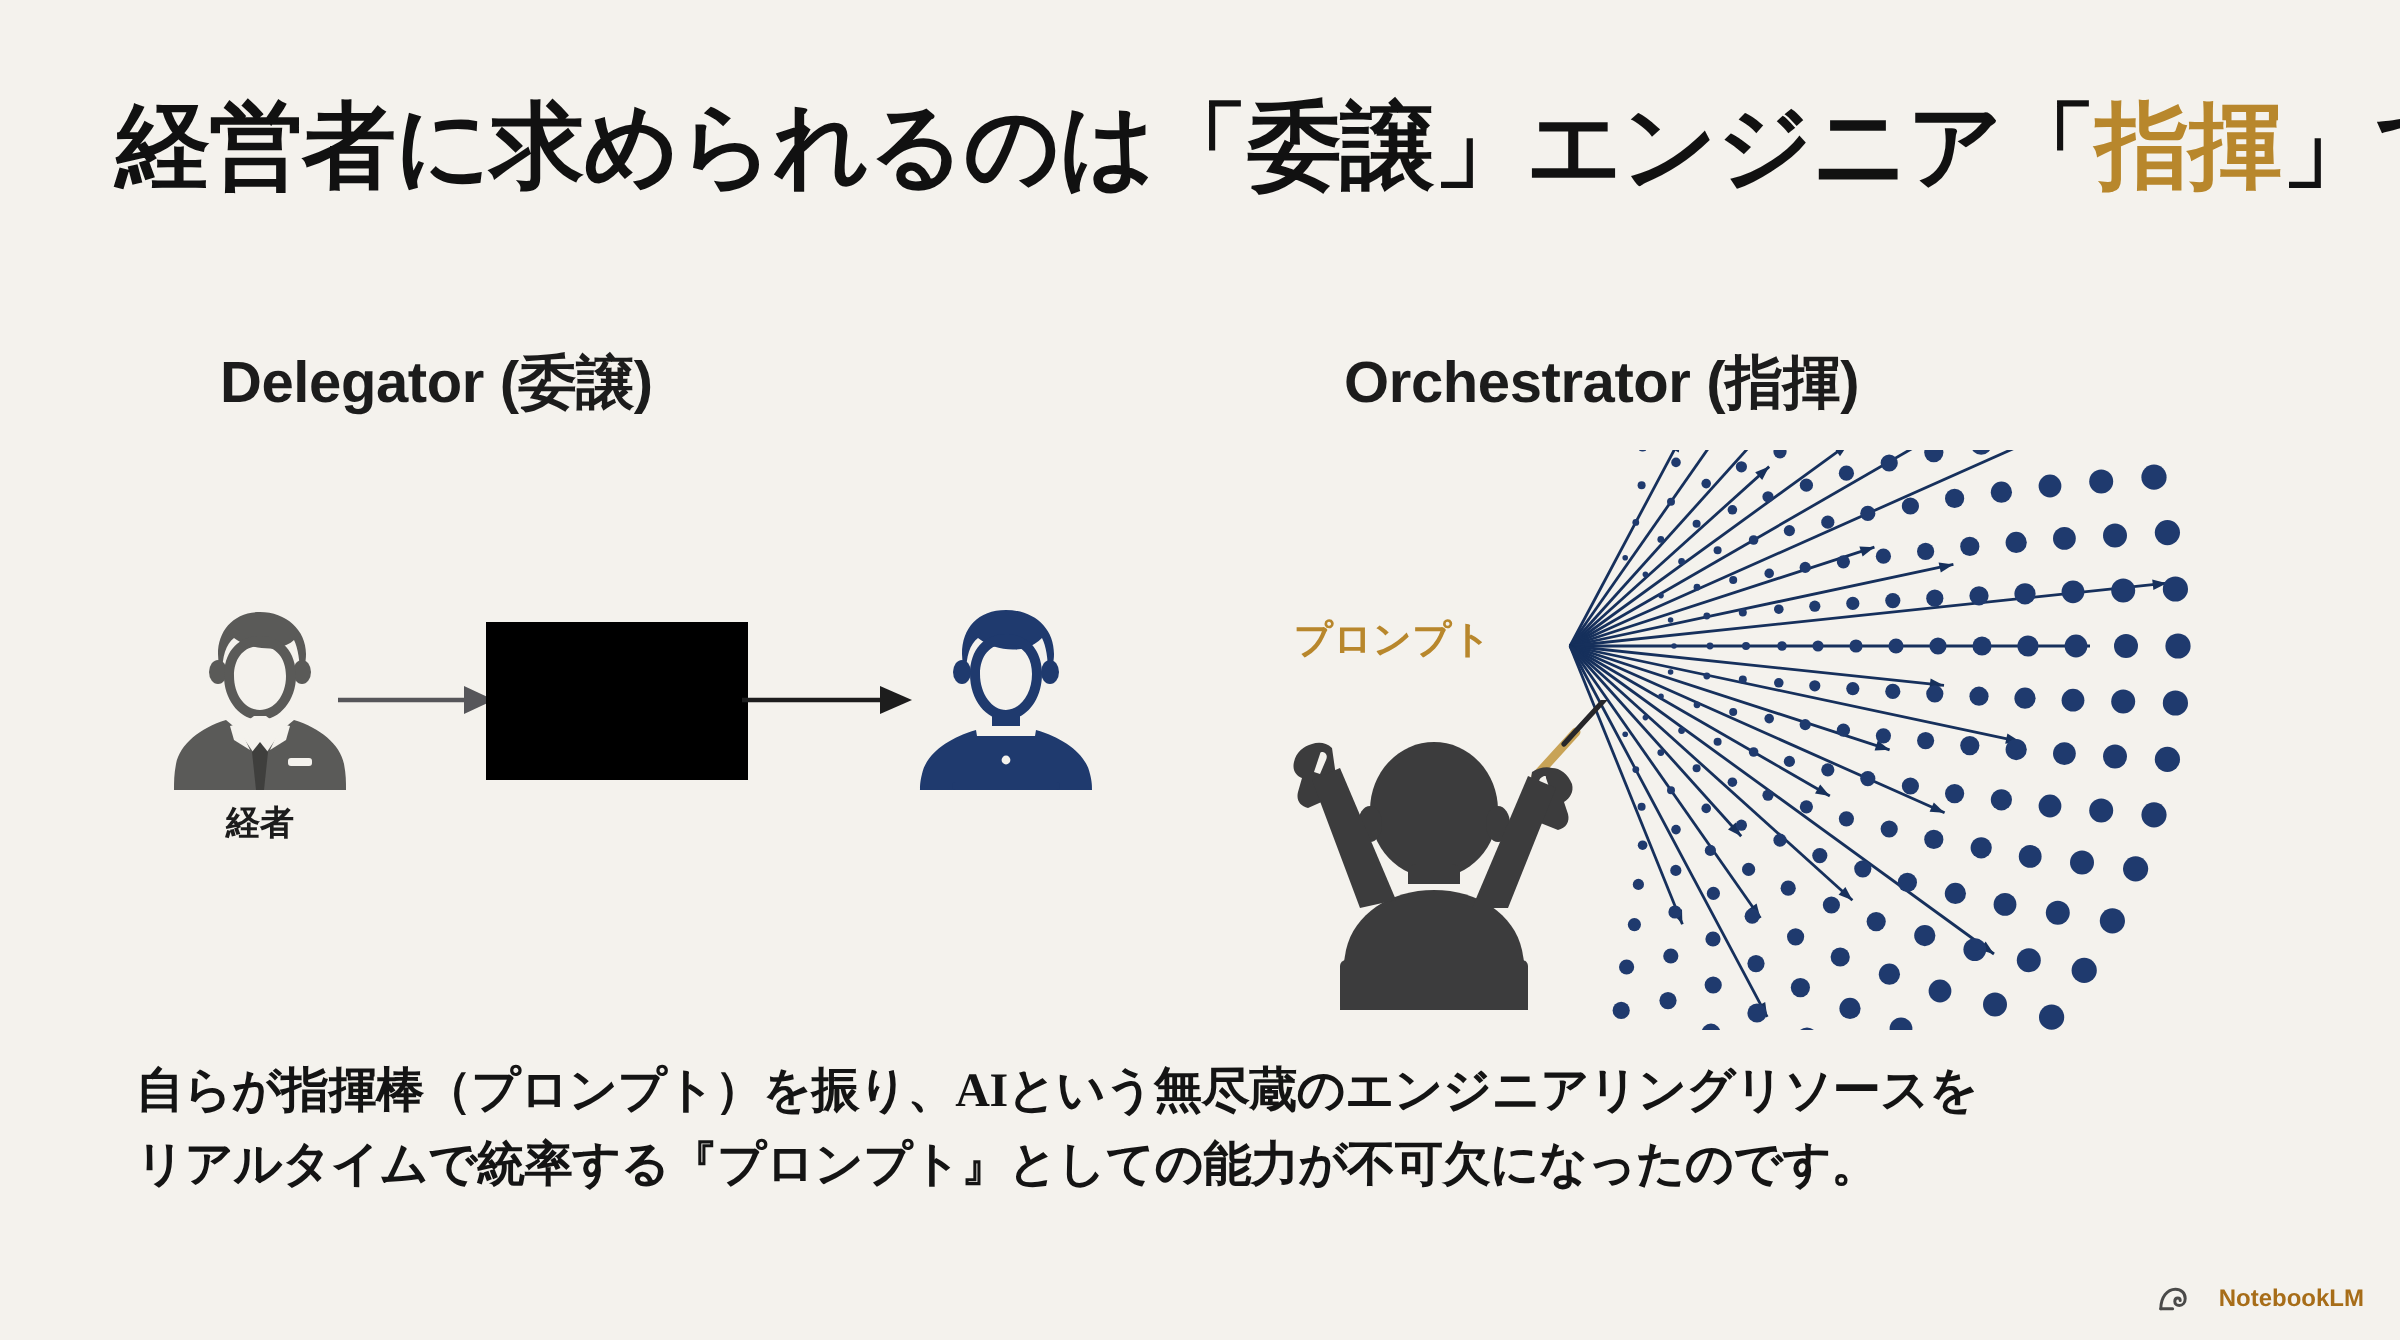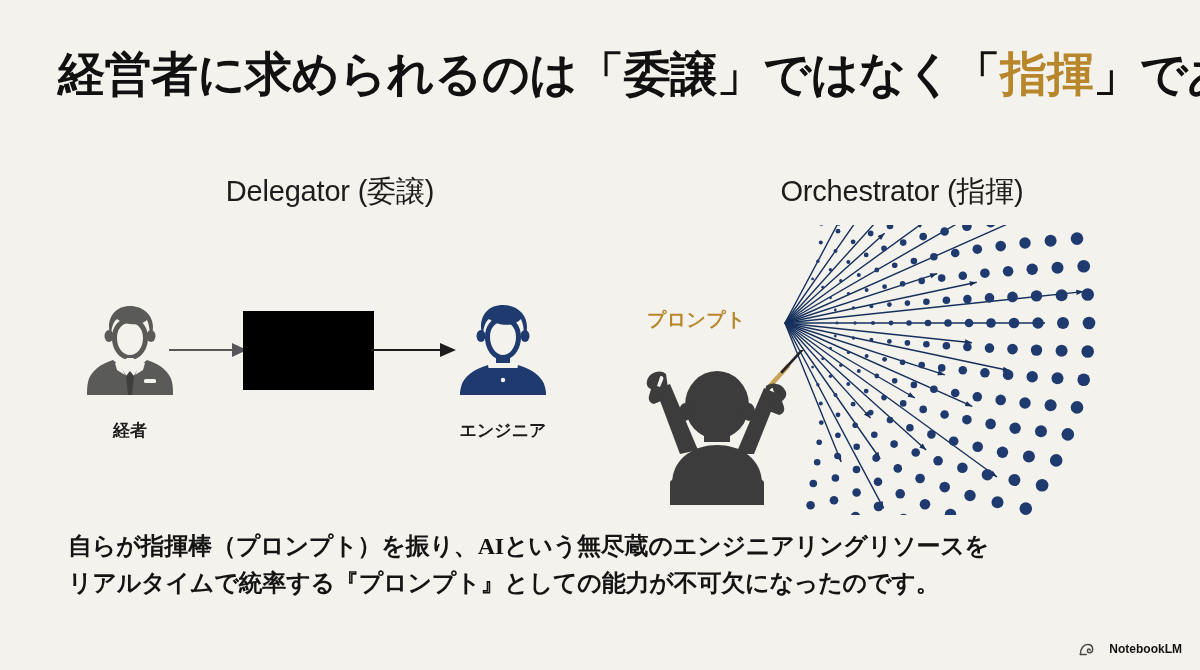--- a/index.html
+++ b/index.html
@@ -26,26 +26,26 @@
     line-height: 1.12;
     letter-spacing: -0.5px;
     color: #111111;
     white-space: nowrap;
   }
   .title .gold { color: #b8872c; margin-top: 12px; }
 
   
   .col-heading {
     position: absolute;
-    font-weight: normal;
+    font-weight: bold;
     font-size: 29px;
     letter-spacing: -0.2px;
     color: #1c1c1c;
     white-space: nowrap;
-    text-align: center;
+    text-align: left;
   }
   #heading-left  { left: 110px;  top: 172px; width: 440px; }
   #heading-right { left: 672px;  top: 172px; width: 460px; }
 
   
   .exec-icon {
     position: absolute;
     left: 82px; top: 303px;
     width: 96px; height: 92px;
   }
@@ -54,21 +54,20 @@
     left: 455px; top: 303px;
     width: 96px; height: 92px;
   }
   .fig-caption {
     position: absolute;
     font-weight: bold;
     font-size: 17px;
     color: #1c1c1c;
     text-align: center;
     white-space: nowrap;
-    margin-top: 19px;
   }
   #cap-exec { left: 60px;  top: 400px; width: 140px; }
   #cap-eng  { left: 433px; top: 400px; width: 140px; }
 
   .black-box {
     position: absolute;
     left: 243px; top: 311px;
     width: 131px; height: 79px;
     background: #000000;
   }
@@ -113,34 +112,34 @@
   }
   .body-text .line { white-space: nowrap; }
 
   
   .watermark {
     position: absolute;
     right: 18px; bottom: 14px;
     display: flex;
     align-items: center;
     gap: 15px;
-    color: #000000;
+    color: #a16207;
     font-size: 12px;
     font-weight: bold;
     opacity: 0.92;
   }
   .watermark .wm-mark { display: block; width: 15px; height: 13px; }
 </style>
 </head>
 <body>
 
 <div id="slide">
 
   <div class="title">
-    <span>経営者に求められるのは「委譲」ではなく「</span><span class="gold">指揮</span><span>」である。</span>
+    <span>経営者に求められるのは「委譲」エンジニア「</span><span class="gold">指揮</span><span>」である。</span>
   </div>
 
   <div class="col-heading" id="heading-left">Delegator (委譲)</div>
   <div class="col-heading" id="heading-right">Orchestrator (指揮)</div>
 
   <svg class="exec-icon" viewBox="0 0 96 92">
     <g fill="#5a5a58">
 
       <path d="M48 3c-13 0-21 9-21 21 0 4 1 8 2 11 0-10 2-16 6-19 5 4 14 6 22 5 3-1 6-2 8-4 2 4 3 11 3 18 2-3 3-7 3-11C71 12 61 3 48 3z"></path>
 
@@ -190,21 +189,20 @@
 
       <path d="M33 62c-14 4-25 12-27 22-1 4-1 6-1 8h86c0-2 0-4-1-8-2-10-13-18-27-22l-1 6H34z"></path>
 
       <path d="M26 65h44v25H26z"></path>
       <rect x="29" y="68" width="38" height="19" fill="#1f3a6e"></rect>
       <circle cx="48" cy="77" r="2.2" fill="#f4f2ed"></circle>
 
       <rect x="21" y="88" width="54" height="4" rx="2"></rect>
     </g>
   </svg>
-  <div class="fig-caption" id="cap-eng">エンジニア</div>
 
   <svg id="orchestra-svg" viewBox="0 0 540 290">
 
     <g id="fan-lines" stroke="#16305c" stroke-width="1.5" fill="none">
         <line x1="165" y1="98" x2="220.4" y2="-6.2" stroke="#16305c" stroke-width="1.4"></line>
         <path d="M220.4 -6.2 L219.4 1.2 L214.8 -1.2 Z" fill="#16305c" stroke="none"></path>
         <line x1="165" y1="98" x2="251.0" y2="-24.9" stroke="#16305c" stroke-width="1.4"></line>
         <path d="M251.0 -24.9 L249.2 -17.6 L244.9 -20.6 Z" fill="#16305c" stroke="none"></path>
         <line x1="165" y1="98" x2="296.1" y2="-47.7" stroke="#16305c" stroke-width="1.4"></line>
         <path d="M296.1 -47.7 L293.4 -40.7 L289.5 -44.2 Z" fill="#16305c" stroke="none"></path>

